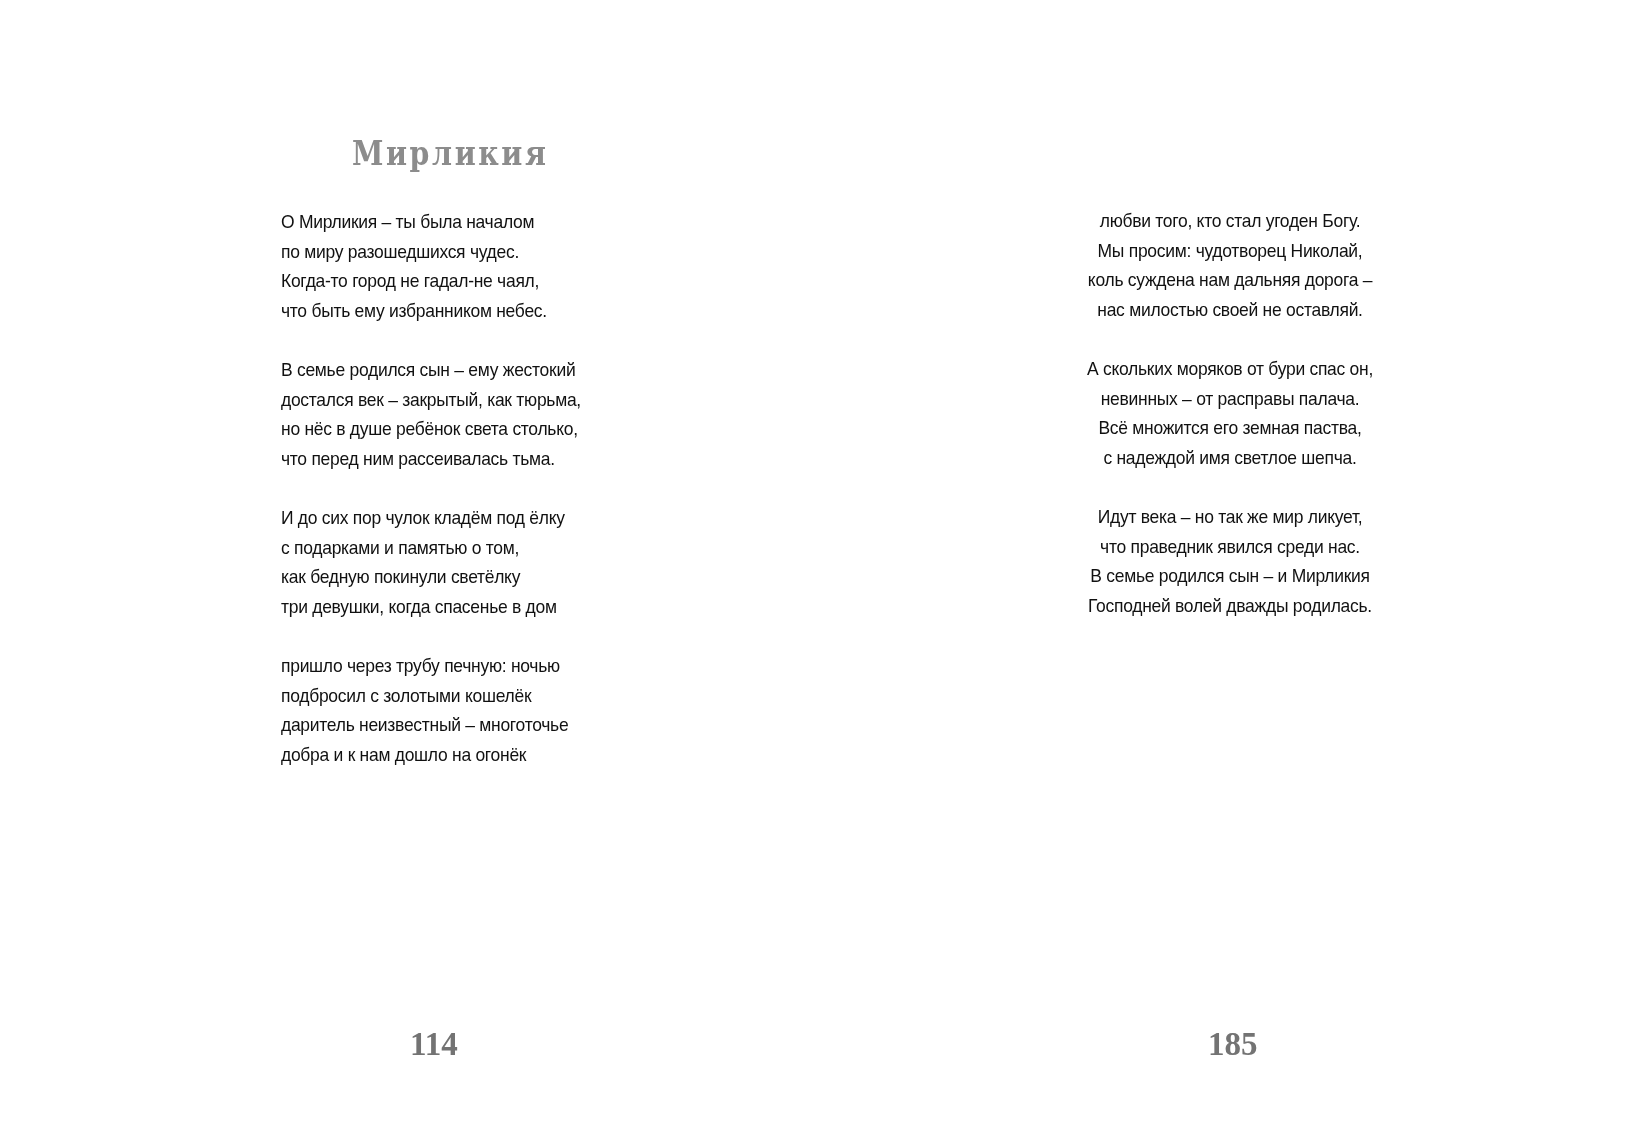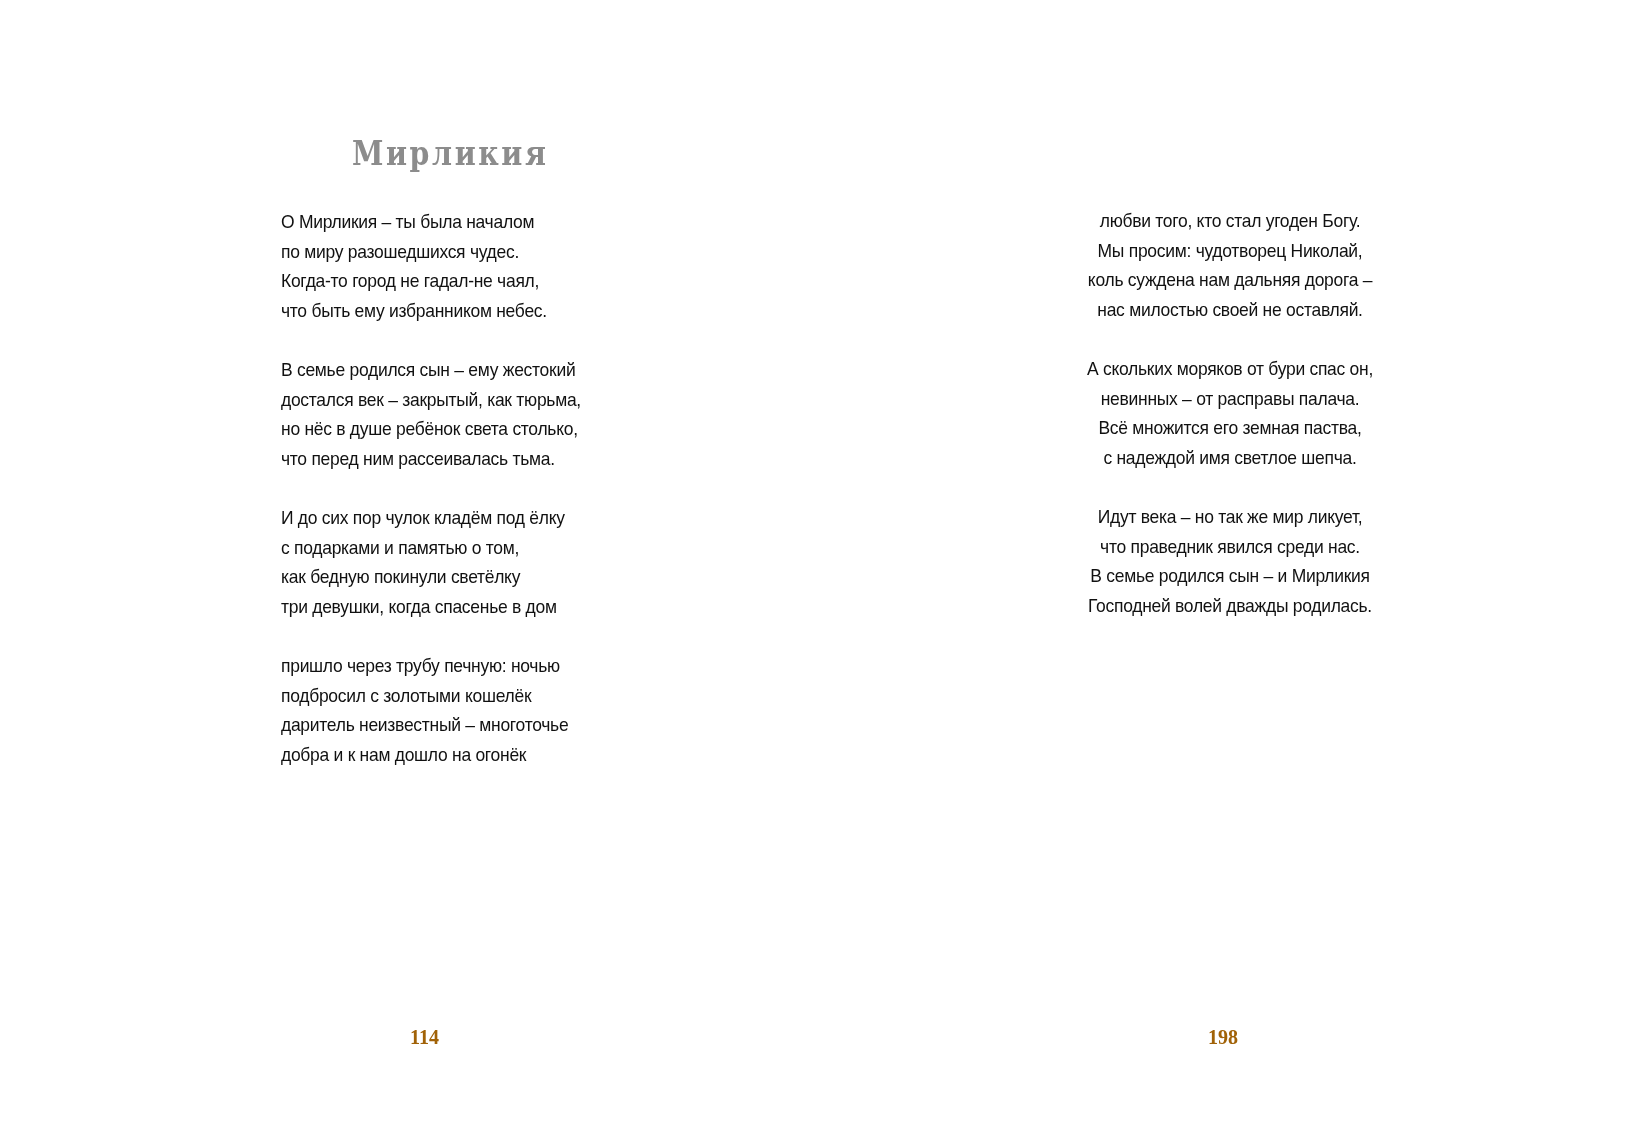--- a/index.html
+++ b/index.html
@@ -52,22 +52,22 @@
 
     .stanza { margin: 0 0 29.6px 0; }
     .stanza:last-child { margin-bottom: 0; }
     .line { display: block; }
 
     .page-number {
       position: absolute;
       top: 1026px;
       font-family: "Liberation Serif", serif;
       font-weight: bold;
-      font-size: 20px;
-      color: #a16207;
+      font-size: 33px;
+      color: #737373;
     }
     .page-number-left { left: 410px; }
     .page-number-right { left: 386px; }
   </style>
 </head>
 <body>
 
 <div class="page page-left">
   <div class="poem-title">Мирликия</div>
 
@@ -116,14 +116,14 @@
       <span class="line">с надеждой имя светлое шепча.</span>
     </div>
     <div class="stanza">
       <span class="line">Идут века – но так же мир ликует,</span>
       <span class="line">что праведник явился среди нас.</span>
       <span class="line">В семье родился сын – и Мирликия</span>
       <span class="line">Господней волей дважды родилась.</span>
     </div>
   </div>
 
-  <div class="page-number page-number-right">198</div>
+  <div class="page-number page-number-right">185</div>
 </div>
 
 </body></html>

